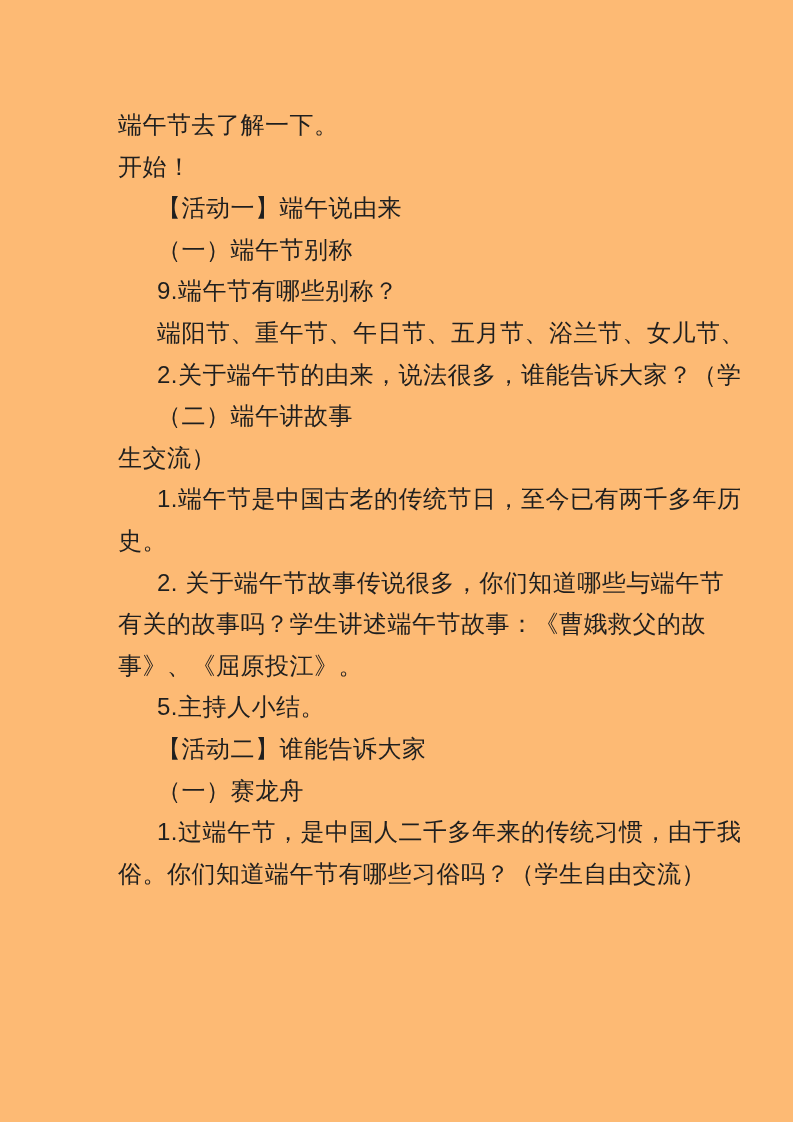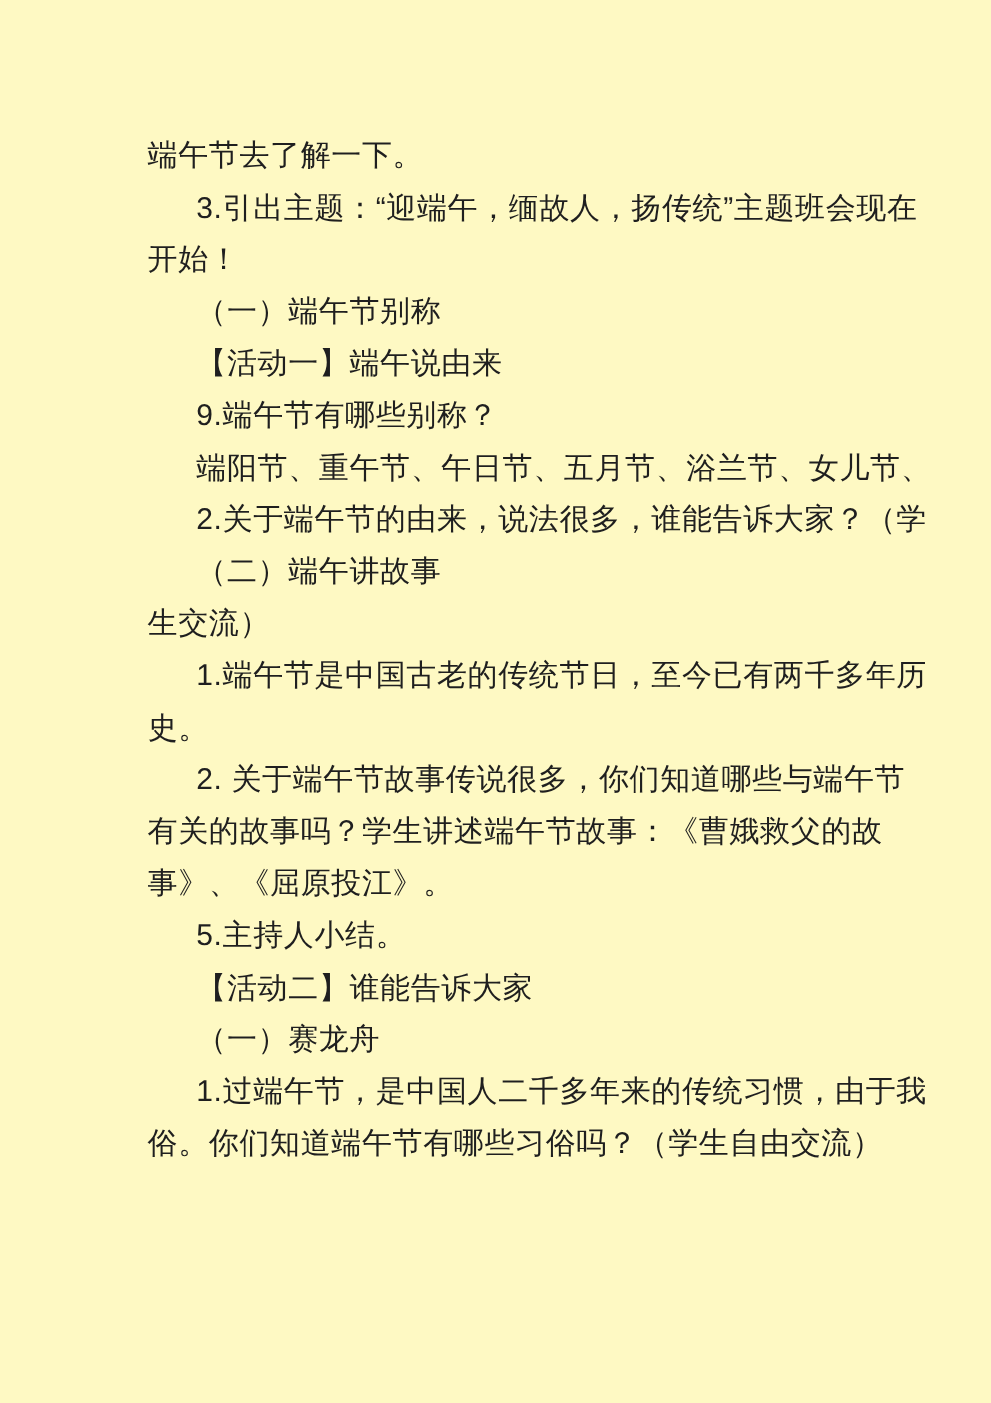--- a/index.html
+++ b/index.html
@@ -7,21 +7,21 @@
     width: 793px;
     height: 1122px;
     background: #ffffff;
     overflow: hidden;
     font-family: "Liberation Sans", sans-serif;
   }
   .page {
     position: relative;
     width: 793px;
     height: 1122px;
-    background: #fef9c3;
+    background: #fdba74;
   }
   .doc {
     position: absolute;
     left: 118px;
     top: 104px;
     width: 560px;
     color: #1f1f1f;
     font-size: 24px;
     font-weight: 400;
   }
@@ -32,24 +32,23 @@
     letter-spacing: 0.5px;
   }
   .ind { padding-left: 39px; }
 </style>
 </head>
 <body>
 
 <div class="page">
   <div class="doc">
     <div class="line">端午节去了解一下。</div>
-    <div class="line ind">3.引出主题：“迎端午，缅故人，扬传统”主题班会现在</div>
     <div class="line">开始！</div>
+    <div class="line ind">【活动一】端午说由来</div>
     <div class="line ind">（一）端午节别称</div>
-    <div class="line ind">【活动一】端午说由来</div>
     <div class="line ind">9.端午节有哪些别称？</div>
     <div class="line ind">端阳节、重午节、午日节、五月节、浴兰节、女儿节、</div>
     <div class="line ind">2.关于端午节的由来，说法很多，谁能告诉大家？（学</div>
     <div class="line ind">（二）端午讲故事</div>
     <div class="line">生交流）</div>
     <div class="line ind">1.端午节是中国古老的传统节日，至今已有两千多年历</div>
     <div class="line">史。</div>
     <div class="line ind">2. 关于端午节故事传说很多，你们知道哪些与端午节</div>
     <div class="line">有关的故事吗？学生讲述端午节故事：《曹娥救父的故</div>
     <div class="line">事》、《屈原投江》。</div>

